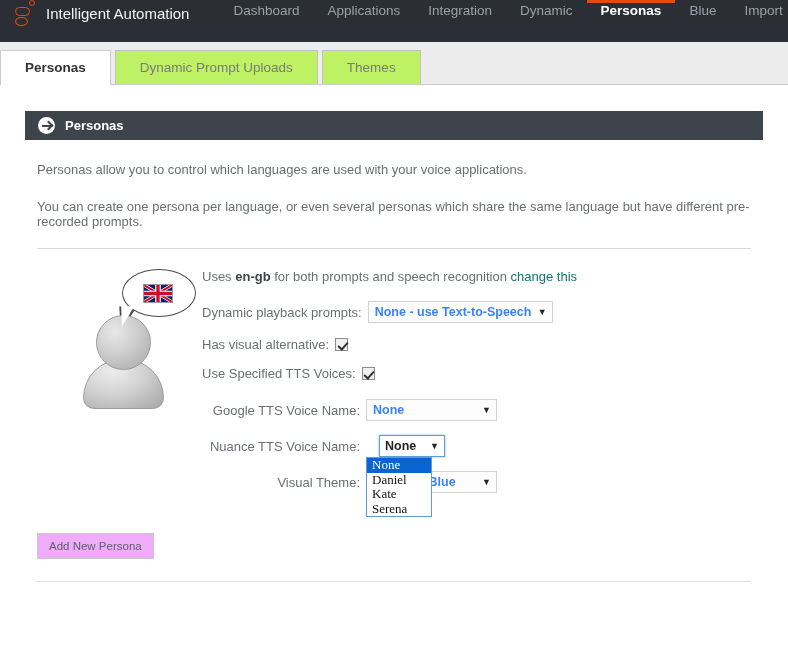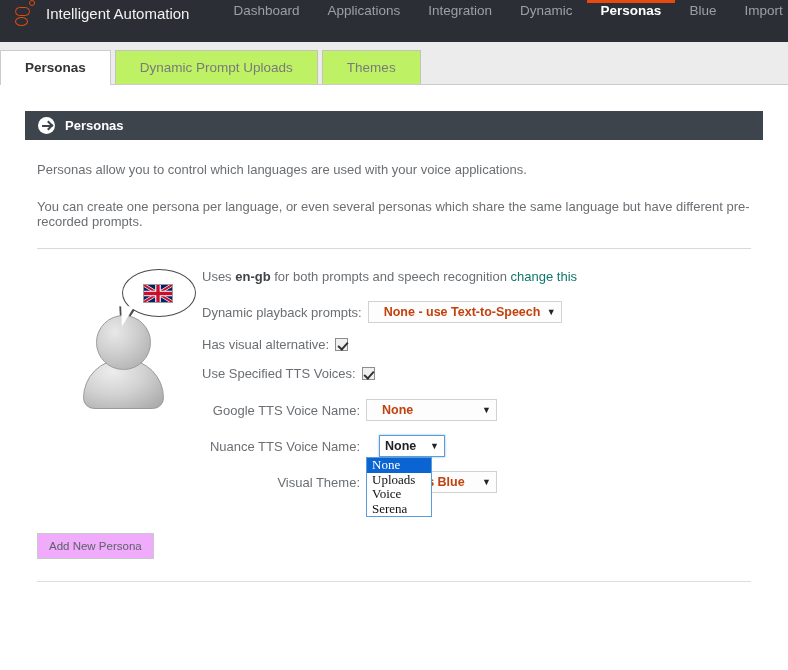--- a/index.html
+++ b/index.html
@@ -252,25 +252,25 @@
     margin-bottom: 14px;
     font-size: 13px;
     color: #6b6f73;
   }
   .frow .lbl { white-space: nowrap; }
 
   select.ui {
     font-family: "Liberation Sans", sans-serif;
     font-size: 12.5px;
     font-weight: bold;
-    color: #c2410c;
+    color: #3b82f6;
     background: #fdfdfd;
     border: 1px solid #cfd3d6;
     height: 22px;
-    padding: 0 20px 0 15px;
+    padding: 0 20px 0 6px;
     margin-left: 6px;
     -webkit-appearance: none;
     appearance: none;
     cursor: pointer;
   }
   .selwrap { position: relative; display: inline-block; margin-left: 6px; }
   .selwrap select.ui { margin-left: 0; }
   .selwrap .caret {
     position: absolute;
     right: 6px; top: 50%;
@@ -467,22 +467,22 @@
       </div>
 
       <div class="frow dd-host">
         <span class="lblw">Nuance TTS Voice Name:</span>
         <span class="dd-closed">
           <span>None</span>
           <span class="caret2">▼</span>
         </span>
         <div class="dd-list" style="left:164px;">
           <div class="dd-opt sel">None</div>
-          <div class="dd-opt">Uploads</div>
-          <div class="dd-opt">Voice</div>
+          <div class="dd-opt">Daniel</div>
+          <div class="dd-opt">Kate</div>
           <div class="dd-opt">Serena</div>
         </div>
       </div>
 
       <div class="frow">
         <span class="lblw">Visual Theme:</span>
         <span class="selwrap" style="width:131px;">
           <select class="ui" style="width:131px;">
             <option>Genesys Blue</option>
           </select>

